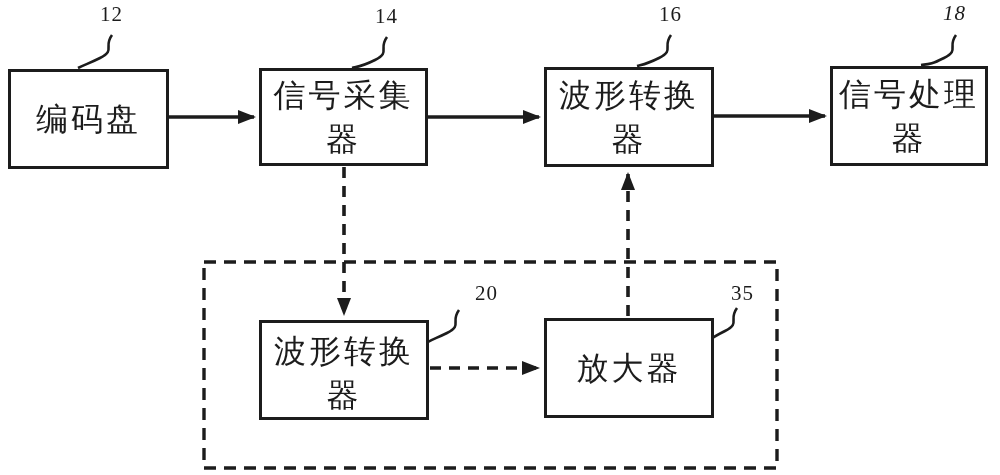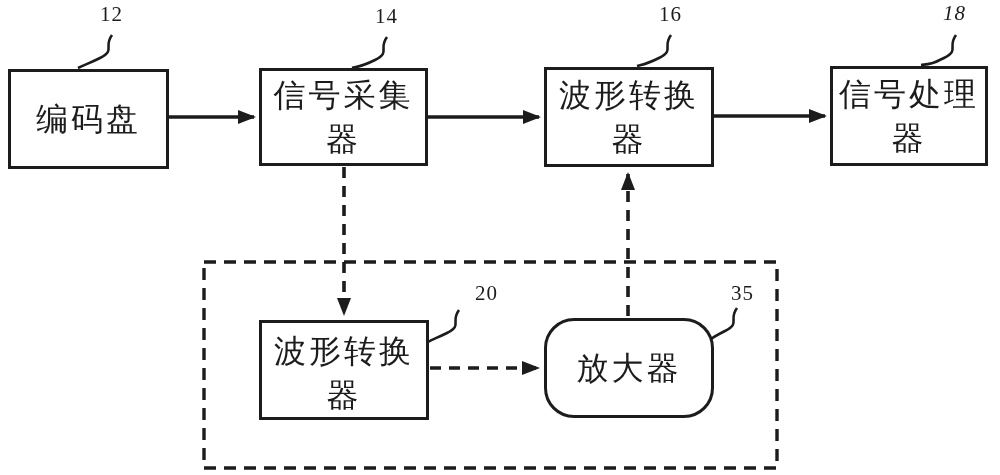--- a/index.html
+++ b/index.html
@@ -18,21 +18,21 @@
   }
   .box .lbl {
     font-size:32px; letter-spacing:3px; line-height:44px;
     width:152px; word-break:break-all;
   }
   #box-encoder-disk   { left:8px;   top:69px;  width:161px; height:100px; }
   #box-photo-sensor   { left:259px; top:68px;  width:169px; height:98px;  }
   #box-signal-collect { left:544px; top:67px;  width:170px; height:100px; }
   #box-signal-process { left:830px; top:66px;  width:158px; height:100px; }
   #box-wave-convert   { left:259px; top:320px; width:170px; height:100px;align-items:flex-end; }
-  #box-amplifier      { left:544px; top:318px; width:170px; height:100px;border-radius:30px; }
+  #box-amplifier      { left:544px; top:318px; width:170px; height:100px; }
   .refnum {
     position:absolute; font-size:21px; line-height:1;
     letter-spacing:1px;
   }
   #ref-12 { left:100px; top:4px; }
   #ref-14 { left:375px; top:6px;text-align:right; }
   #ref-16 { left:659px; top:4px; }
   #ref-18 { left:943px; top:3px;font-style:italic; }
   #ref-20 { left:475px; top:283px; }
   #ref-22 { left:731px; top:283px; }

